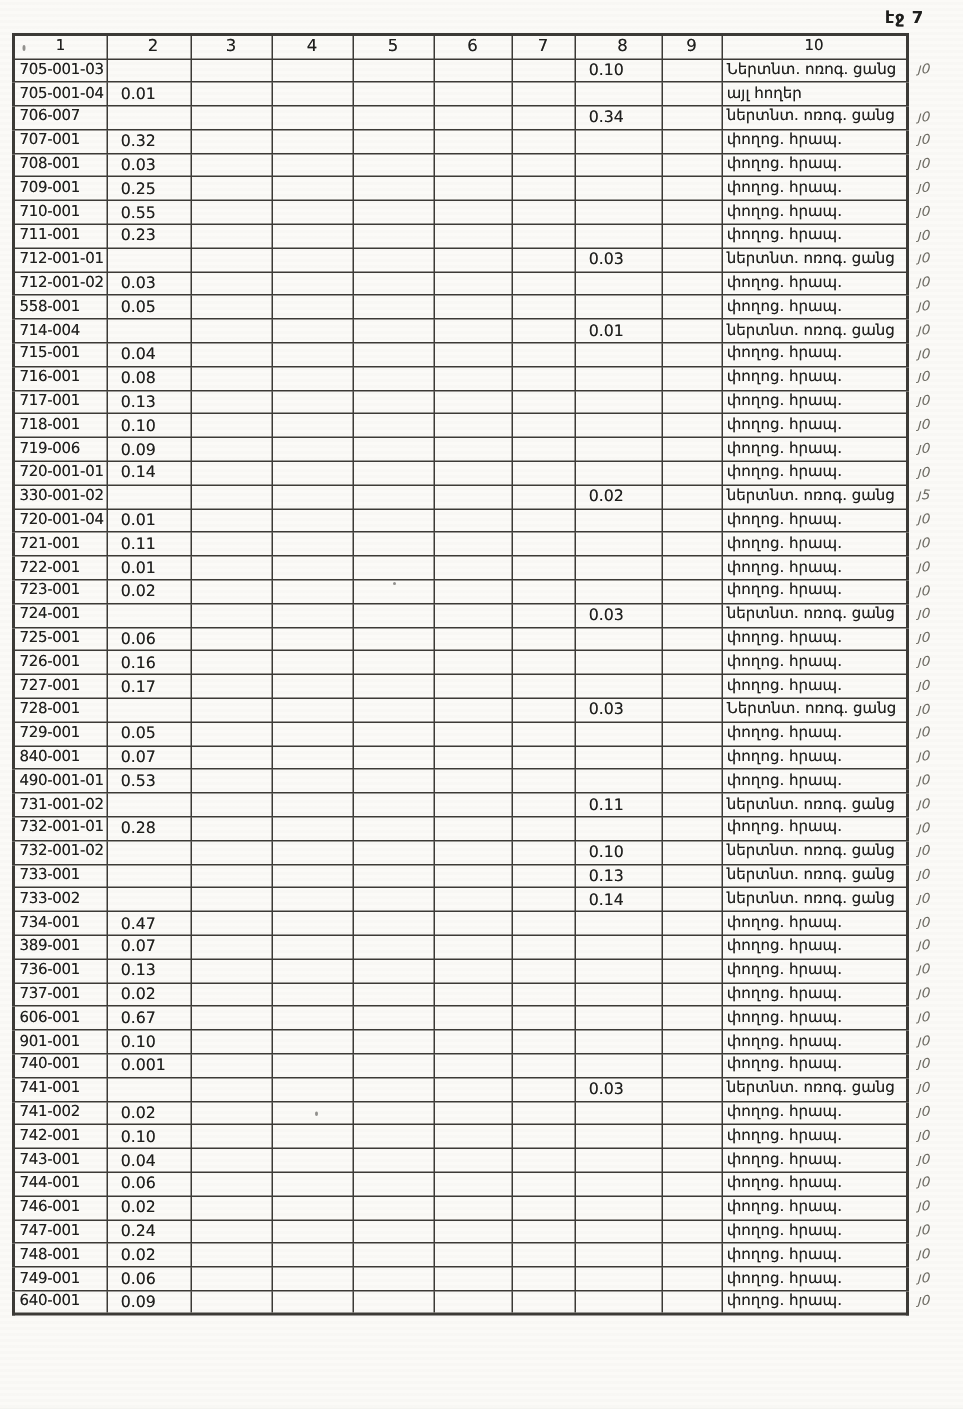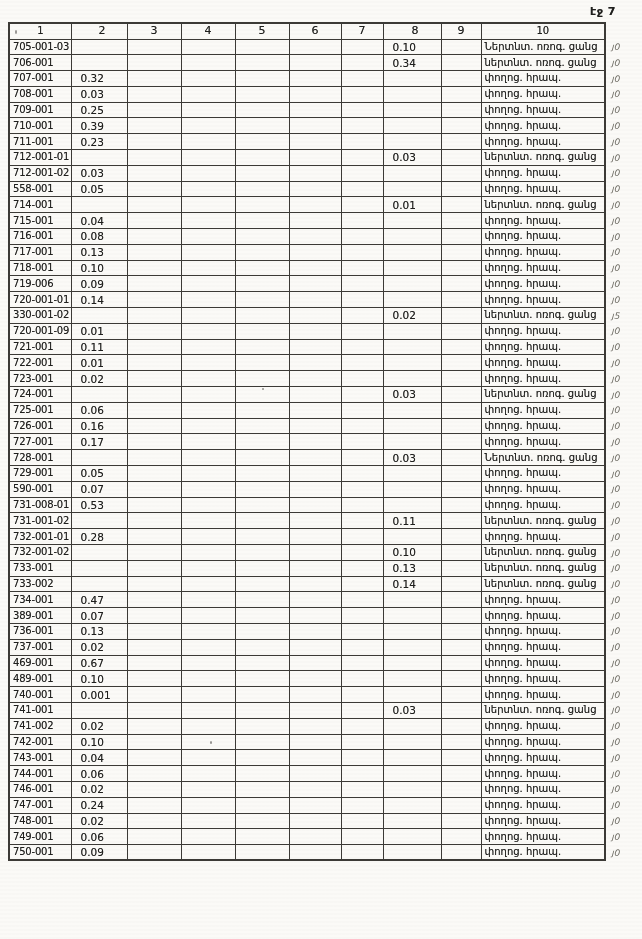--- a/index.html
+++ b/index.html
@@ -94,21 +94,34 @@
       <td class="c4"></td>
       <td class="c5"></td>
       <td class="c6"></td>
       <td class="c7"></td>
       <td class="c8">0.10</td>
       <td class="c9"></td>
       <td class="c10">Ներտնտ. ոռոգ. ցանց</td>
       <td class="notecell">յ0</td>
     </tr>
           <tr>
-      <td class="c1">706-001</td>
+      <td class="c1">705-001-04</td>
+      <td class="c2">0.01</td>
+      <td class="c3"></td>
+      <td class="c4"></td>
+      <td class="c5"></td>
+      <td class="c6"></td>
+      <td class="c7"></td>
+      <td class="c8"></td>
+      <td class="c9"></td>
+      <td class="c10">այլ հողեր</td>
+      <td class="notecell"></td>
+    </tr>
+          <tr>
+      <td class="c1">706-007</td>
       <td class="c2"></td>
       <td class="c3"></td>
       <td class="c4"></td>
       <td class="c5"></td>
       <td class="c6"></td>
       <td class="c7"></td>
       <td class="c8">0.34</td>
       <td class="c9"></td>
       <td class="c10">ներտնտ. ոռոգ. ցանց</td>
       <td class="notecell">յ0</td>
@@ -147,21 +160,21 @@
       <td class="c5"></td>
       <td class="c6"></td>
       <td class="c7"></td>
       <td class="c8"></td>
       <td class="c9"></td>
       <td class="c10">փողոց. հրապ.</td>
       <td class="notecell">յ0</td>
     </tr>
           <tr>
       <td class="c1">710-001</td>
-      <td class="c2">0.39</td>
+      <td class="c2">0.55</td>
       <td class="c3"></td>
       <td class="c4"></td>
       <td class="c5"></td>
       <td class="c6"></td>
       <td class="c7"></td>
       <td class="c8"></td>
       <td class="c9"></td>
       <td class="c10">փողոց. հրապ.</td>
       <td class="notecell">յ0</td>
     </tr>
@@ -211,21 +224,21 @@
       <td class="c4"></td>
       <td class="c5"></td>
       <td class="c6"></td>
       <td class="c7"></td>
       <td class="c8"></td>
       <td class="c9"></td>
       <td class="c10">փողոց. հրապ.</td>
       <td class="notecell">յ0</td>
     </tr>
           <tr>
-      <td class="c1">714-001</td>
+      <td class="c1">714-004</td>
       <td class="c2"></td>
       <td class="c3"></td>
       <td class="c4"></td>
       <td class="c5"></td>
       <td class="c6"></td>
       <td class="c7"></td>
       <td class="c8">0.01</td>
       <td class="c9"></td>
       <td class="c10">ներտնտ. ոռոգ. ցանց</td>
       <td class="notecell">յ0</td>
@@ -315,21 +328,21 @@
       <td class="c4"></td>
       <td class="c5"></td>
       <td class="c6"></td>
       <td class="c7"></td>
       <td class="c8">0.02</td>
       <td class="c9"></td>
       <td class="c10">ներտնտ. ոռոգ. ցանց</td>
       <td class="notecell">յ5</td>
     </tr>
           <tr>
-      <td class="c1">720-001-09</td>
+      <td class="c1">720-001-04</td>
       <td class="c2">0.01</td>
       <td class="c3"></td>
       <td class="c4"></td>
       <td class="c5"></td>
       <td class="c6"></td>
       <td class="c7"></td>
       <td class="c8"></td>
       <td class="c9"></td>
       <td class="c10">փողոց. հրապ.</td>
       <td class="notecell">յ0</td>
@@ -445,34 +458,34 @@
       <td class="c4"></td>
       <td class="c5"></td>
       <td class="c6"></td>
       <td class="c7"></td>
       <td class="c8"></td>
       <td class="c9"></td>
       <td class="c10">փողոց. հրապ.</td>
       <td class="notecell">յ0</td>
     </tr>
           <tr>
-      <td class="c1">590-001</td>
+      <td class="c1">840-001</td>
       <td class="c2">0.07</td>
       <td class="c3"></td>
       <td class="c4"></td>
       <td class="c5"></td>
       <td class="c6"></td>
       <td class="c7"></td>
       <td class="c8"></td>
       <td class="c9"></td>
       <td class="c10">փողոց. հրապ.</td>
       <td class="notecell">յ0</td>
     </tr>
           <tr>
-      <td class="c1">731-008-01</td>
+      <td class="c1">490-001-01</td>
       <td class="c2">0.53</td>
       <td class="c3"></td>
       <td class="c4"></td>
       <td class="c5"></td>
       <td class="c6"></td>
       <td class="c7"></td>
       <td class="c8"></td>
       <td class="c9"></td>
       <td class="c10">փողոց. հրապ.</td>
       <td class="notecell">յ0</td>
@@ -588,34 +601,34 @@
       <td class="c4"></td>
       <td class="c5"></td>
       <td class="c6"></td>
       <td class="c7"></td>
       <td class="c8"></td>
       <td class="c9"></td>
       <td class="c10">փողոց. հրապ.</td>
       <td class="notecell">յ0</td>
     </tr>
           <tr>
-      <td class="c1">469-001</td>
+      <td class="c1">606-001</td>
       <td class="c2">0.67</td>
       <td class="c3"></td>
       <td class="c4"></td>
       <td class="c5"></td>
       <td class="c6"></td>
       <td class="c7"></td>
       <td class="c8"></td>
       <td class="c9"></td>
       <td class="c10">փողոց. հրապ.</td>
       <td class="notecell">յ0</td>
     </tr>
           <tr>
-      <td class="c1">489-001</td>
+      <td class="c1">901-001</td>
       <td class="c2">0.10</td>
       <td class="c3"></td>
       <td class="c4"></td>
       <td class="c5"></td>
       <td class="c6"></td>
       <td class="c7"></td>
       <td class="c8"></td>
       <td class="c9"></td>
       <td class="c10">փողոց. հրապ.</td>
       <td class="notecell">յ0</td>
@@ -744,21 +757,21 @@
       <td class="c4"></td>
       <td class="c5"></td>
       <td class="c6"></td>
       <td class="c7"></td>
       <td class="c8"></td>
       <td class="c9"></td>
       <td class="c10">փողոց. հրապ.</td>
       <td class="notecell">յ0</td>
     </tr>
           <tr>
-      <td class="c1">750-001</td>
+      <td class="c1">640-001</td>
       <td class="c2">0.09</td>
       <td class="c3"></td>
       <td class="c4"></td>
       <td class="c5"></td>
       <td class="c6"></td>
       <td class="c7"></td>
       <td class="c8"></td>
       <td class="c9"></td>
       <td class="c10">փողոց. հրապ.</td>
       <td class="notecell">յ0</td>

